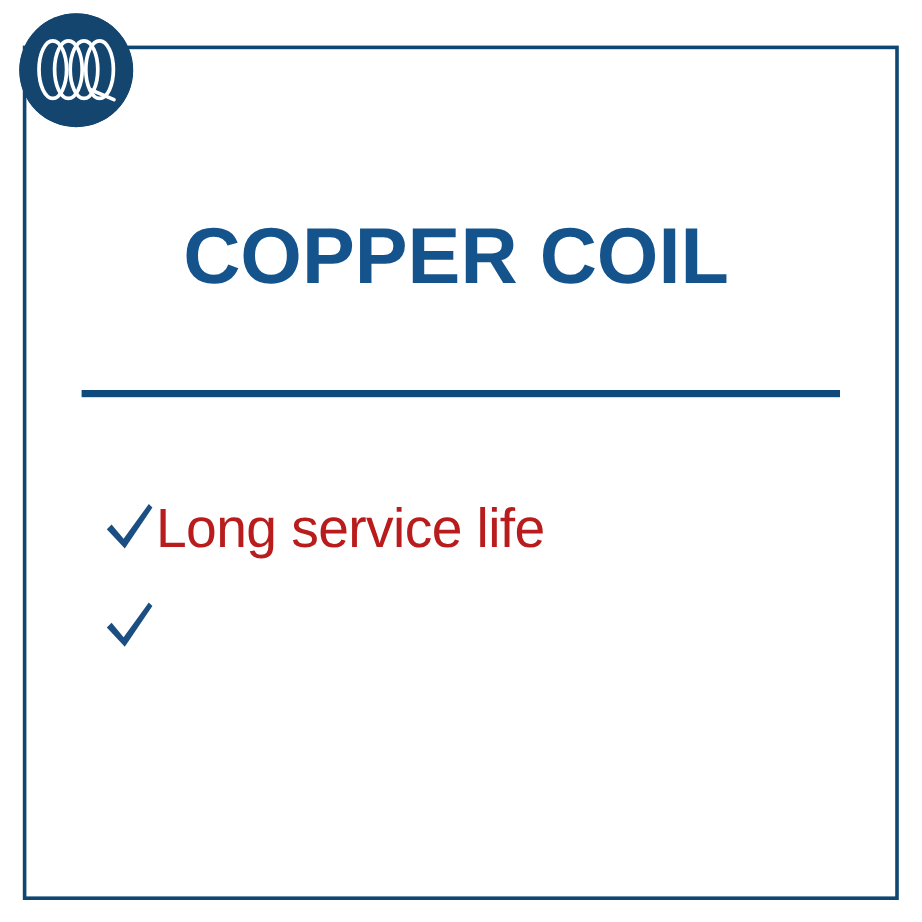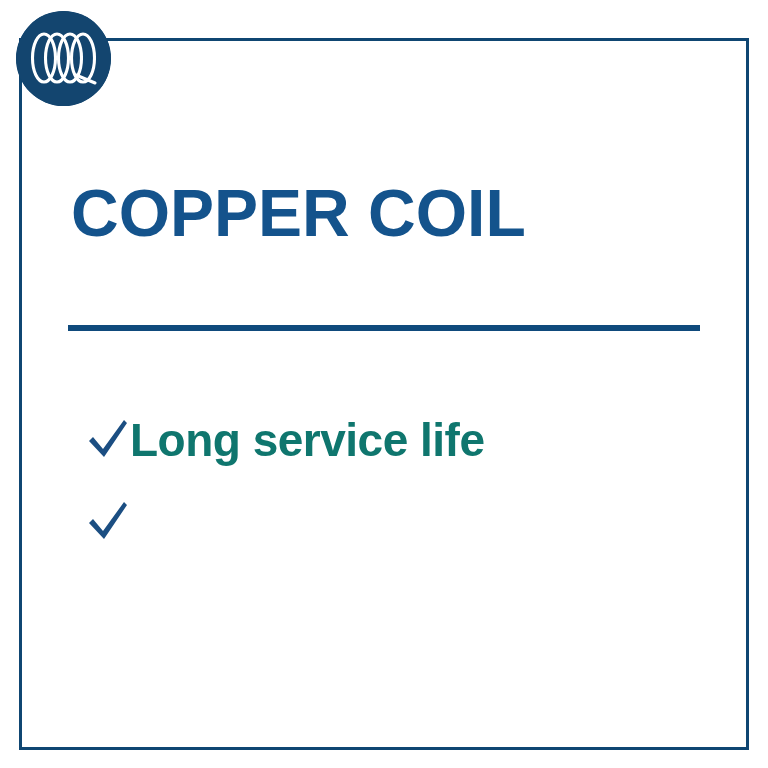--- a/index.html
+++ b/index.html
@@ -50,24 +50,24 @@
   }
   .logo-badge svg {
     display: block;
     width: 95px;
     height: 95px;
   }
 
   
   .title {
     position: absolute;
-    left: 71px;
+    left: 60px;
     top: 176px;
     width: 640px;
-    text-align: left;
+    text-align: center;
     font-size: 66px;
     line-height: 74px;
     font-weight: bold;
     letter-spacing: 0px;
     color: #14538c;
     white-space: nowrap;
   }
 
   
   .divider {
@@ -99,22 +99,22 @@
   }
   .check-icon svg {
     display: block;
     width: 44px;
     height: 52px;
   }
   .bullet-text {
     flex: 1 1 auto;
     font-size: 46px;
     line-height: 60px;
-    font-weight: bold;
-    color: #0f766e;
+    font-weight: normal;
+    color: #b91c1c;
     letter-spacing: -0.5px;
     max-width: 430px;
   }
 </style>
 </head>
 <body>
 
 <div id="stage">
 
   <div class="frame"></div>

